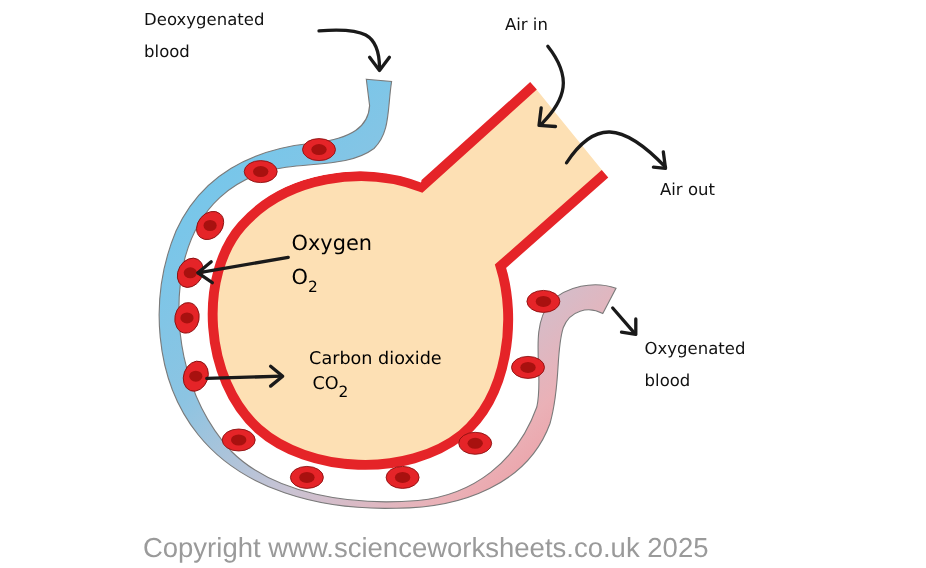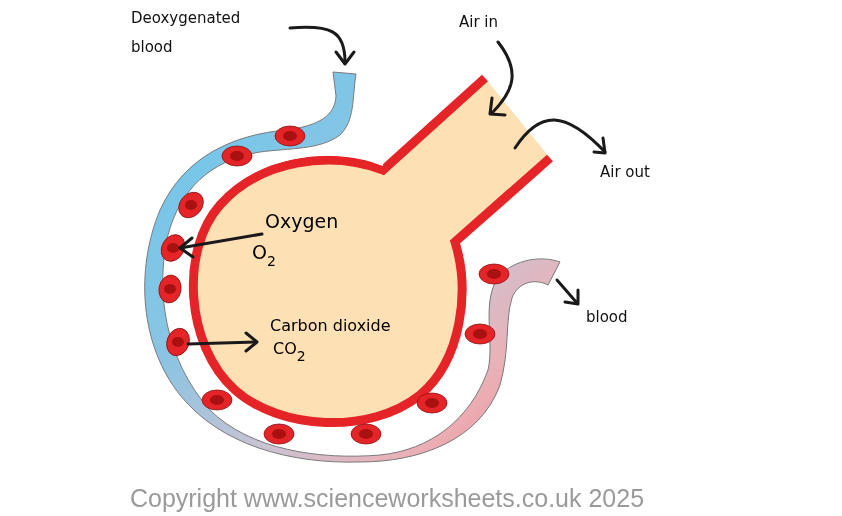--- a/index.html
+++ b/index.html
@@ -1,20 +1,20 @@
 <!DOCTYPE html>
 <html><head>
   <meta charset="utf-8">
   <style>
     html, body { margin: 0; padding: 0; background: #ffffff; }
     body { width: 842px; height: 516px; position: relative; overflow: hidden; font-family: "DejaVu Sans", sans-serif; }
     #diagram { position: absolute; left: 0; top: 0; width: 842px; height: 516px; }
     .lbl { position: absolute; color: #111; font-family: "DejaVu Sans", sans-serif; font-size: 15px; line-height: 29px; white-space: nowrap; }
     .lbl-inner { position: absolute; color: #000000; font-family: "DejaVu Sans", sans-serif; font-size: 19px; line-height: 24px; white-space: nowrap; }
-    .small { font-size: 16px; }
+    .small { font-size: 16px; margin-left: 11px; }
     .sub { font-size: 14px; position: relative; top: 7px; }
     .copyright { position: absolute; left: 0; width: 774px; top: 484px; text-align: center; color: #9a9a9a; font-family: "Liberation Sans", sans-serif; font-size: 25px; }
   </style>
 </head>
 <body>
 
 <svg id="diagram" viewBox="0 0 842 516" xmlns="http://www.w3.org/2000/svg">
   <defs>
     <linearGradient id="vesselGrad" x1="0" y1="0" x2="1" y2="1">
       <stop offset="0%" stop-color="#67c8f0"></stop>
@@ -119,20 +119,21 @@
   </g>
 </svg>
 
 <div class="lbl" style="left:131px; top:4px;">
   <div>Deoxygenated</div>
   <div>blood</div>
 </div>
 <div class="lbl" style="left:459px; top:8px;">Air in</div>
 <div class="lbl" style="left:600px; top:158px;">Air out</div>
 <div class="lbl-inner" style="left:265px; top:209px;">Oxygen</div>
-<div class="lbl-inner" style="left:252px; top:240px;"><span>O</span><span class="sub">2</span></div>
+<div class="lbl-inner" style="left:265px; top:240px;"><span>O</span><span class="sub">2</span></div>
 <div class="lbl-inner small" style="left:270px; top:314px;">Carbon dioxide</div>
 <div class="lbl-inner small" style="left:273px; top:337px;"><span>CO</span><span class="sub">2</span></div>
 <div class="lbl" style="left:586px; top:303px;">
+  <div>Oxygenated</div>
   <div>blood</div>
 </div>
 
 <div class="copyright">Copyright www.scienceworksheets.co.uk 2025</div>
 
 </body></html>

